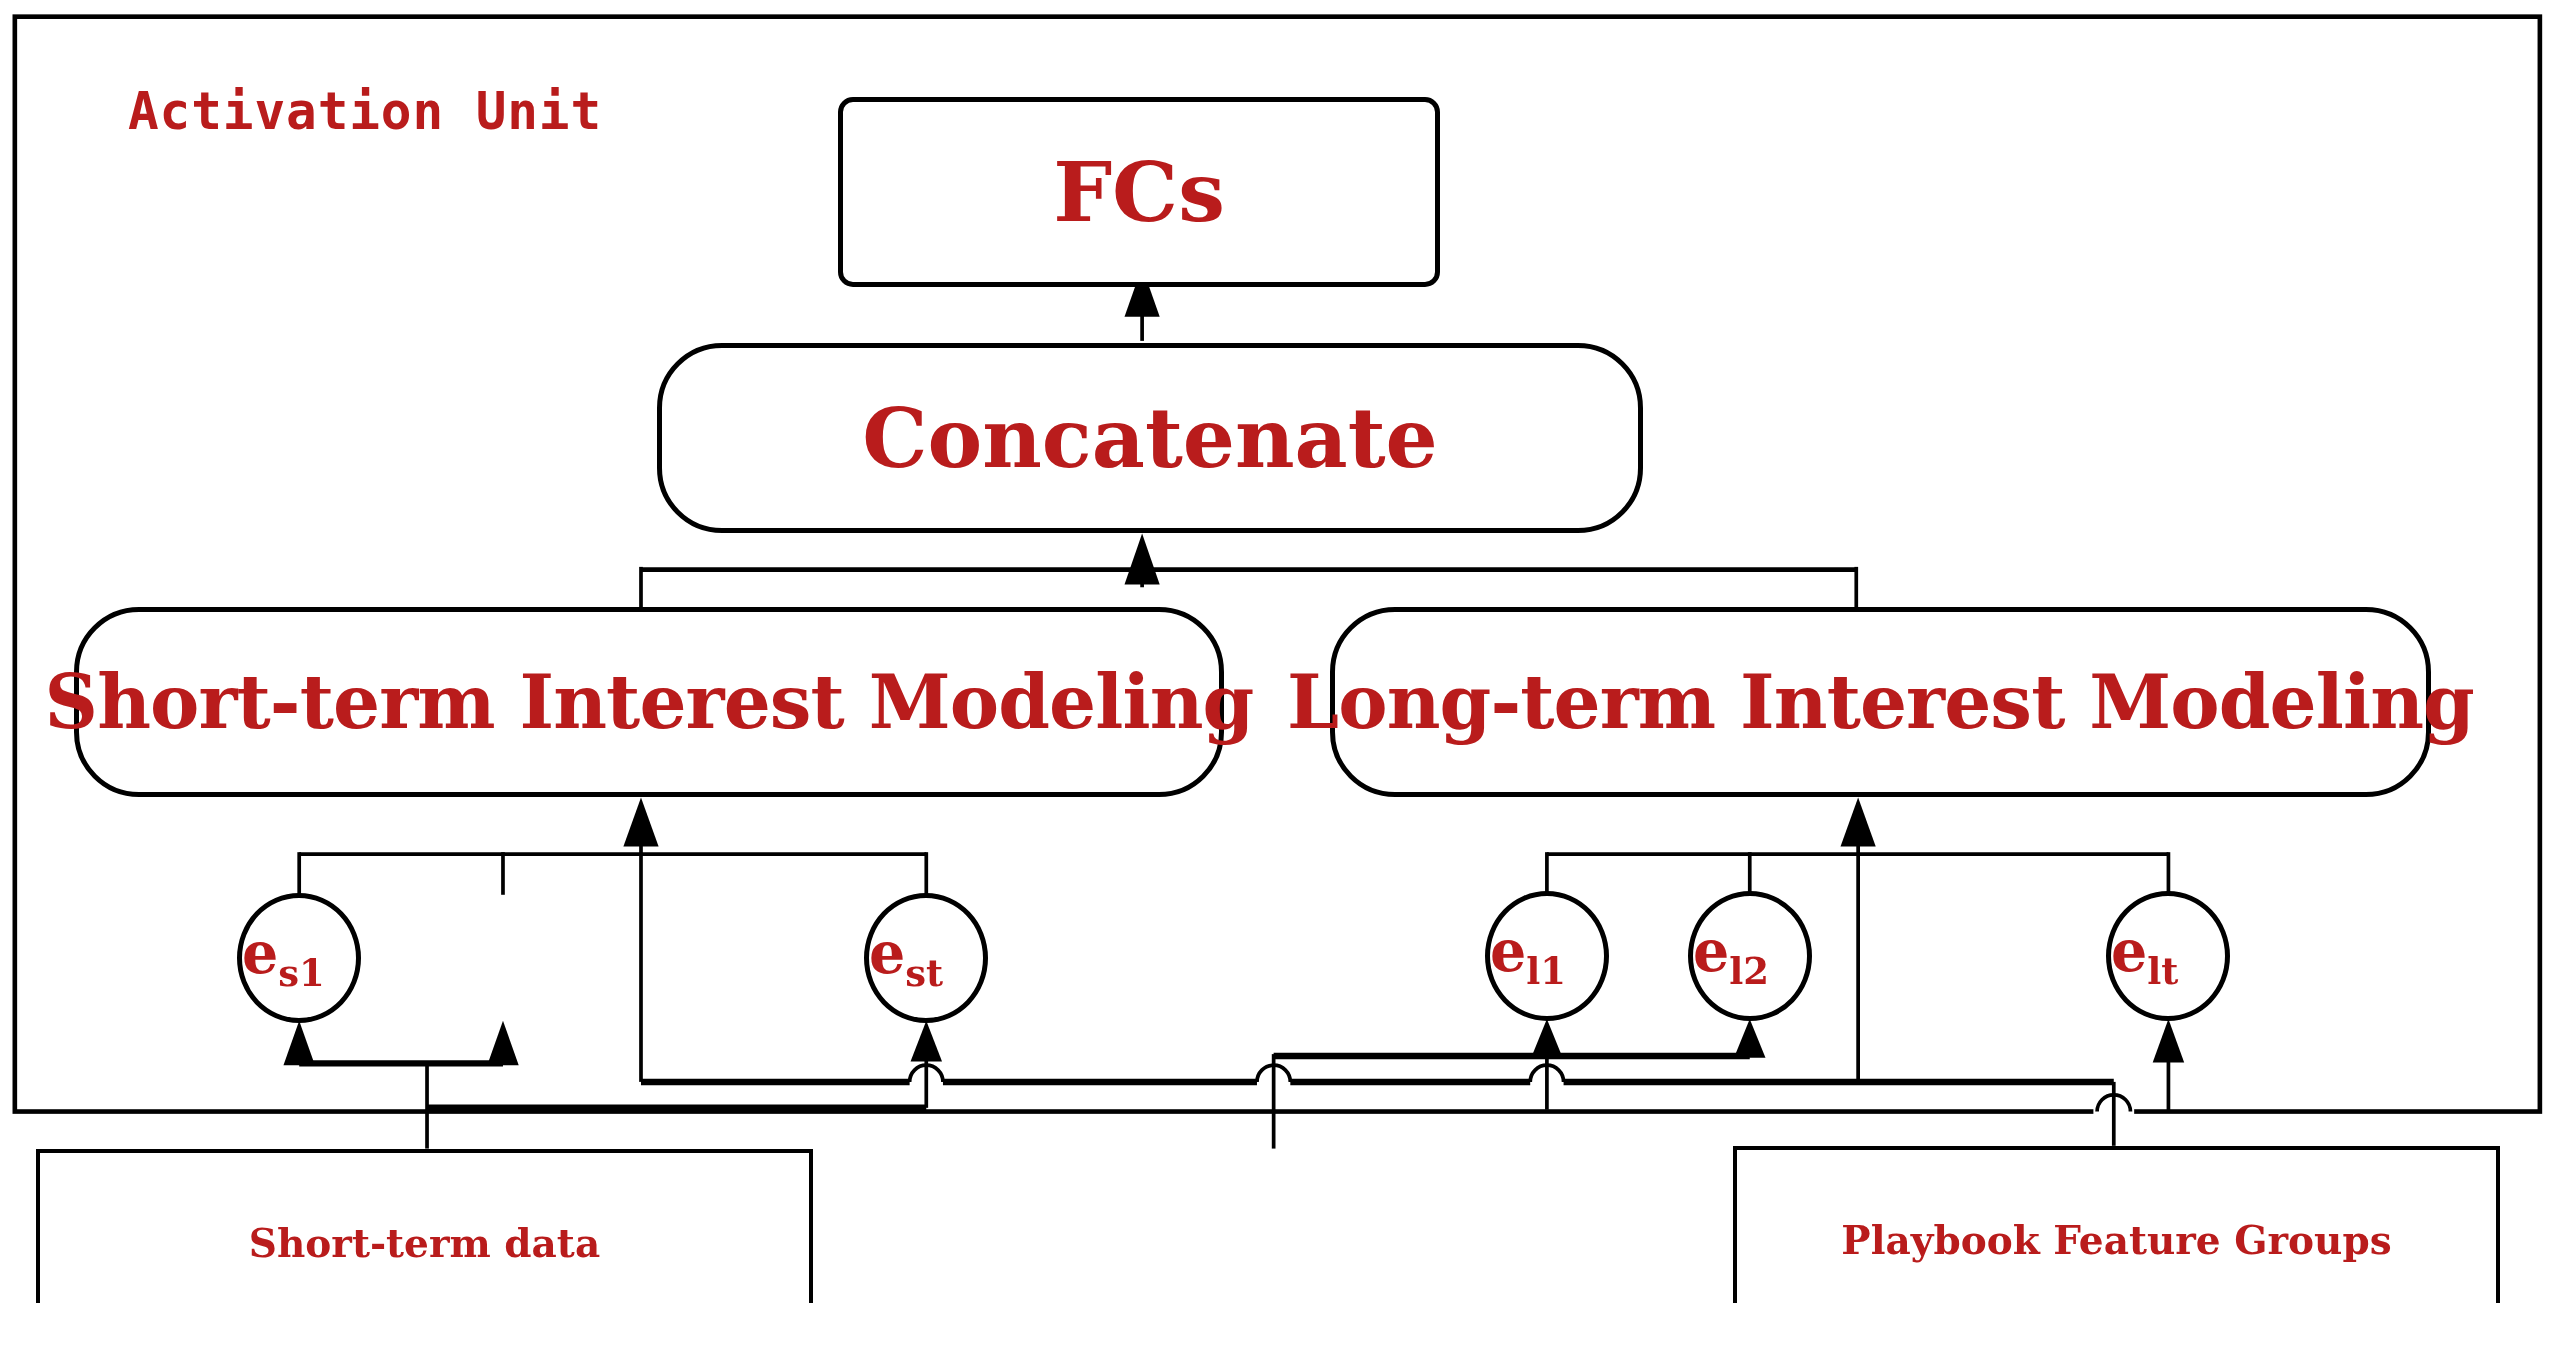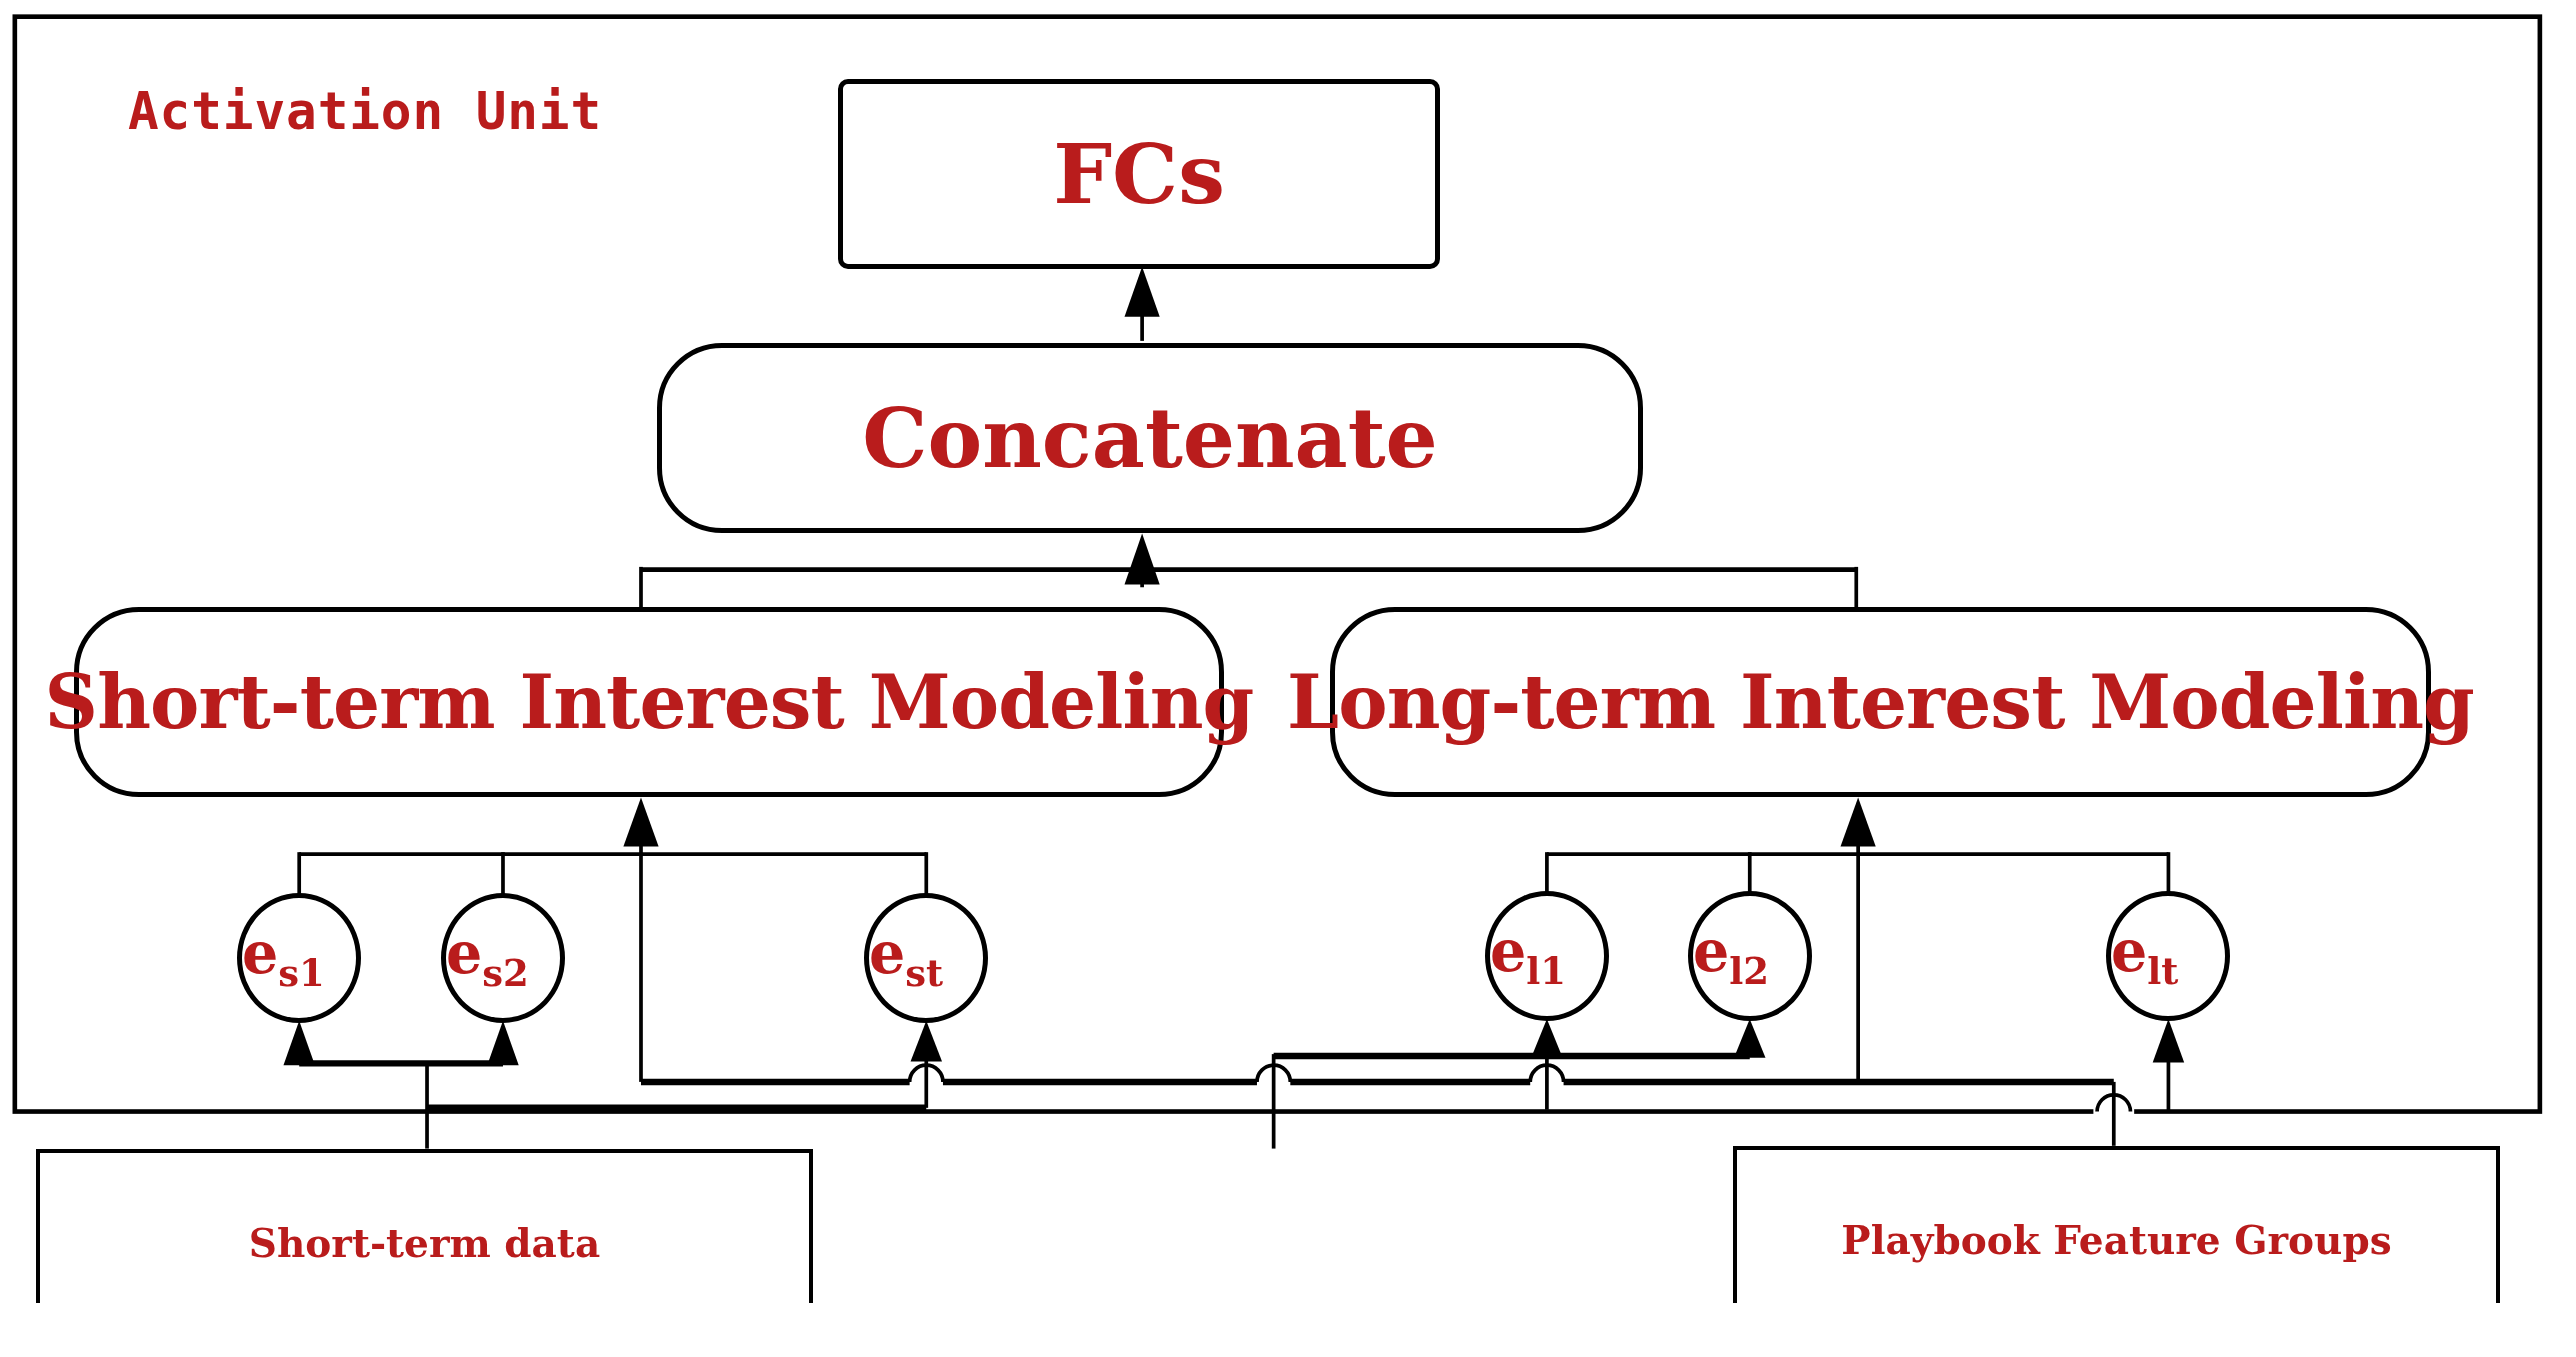--- a/index.html
+++ b/index.html
@@ -15,21 +15,21 @@
   .node{
     position:absolute;z-index:2;
     background:#ffffff;
     border:5.6px solid #000;
     box-sizing:border-box;
     display:flex;align-items:center;justify-content:center;
     font-weight:bold;
     white-space:nowrap;
   }
   .pill{border-radius:65px;}
-  .pill-sm{border-radius:10px;}
+  .pill-sm{border-radius:15px;margin-top:18px;}
   .rect{border-width:4.6px;border-radius:0;}
   .node-label{font-weight:bold;}
   .fcs-label{font-size:83px;}
   .concat-label{font-size:82px;}
   .modeling-label{font-size:74px;letter-spacing:-0.9px;}
   .data-label{font-size:39px;}
   .circle{
     position:absolute;z-index:2;
     width:124px;height:130px;
     border:5.6px solid #000;border-radius:50%;
@@ -146,23 +146,20 @@
     <span class="node-label concat-label">Concatenate</span>
   </div>
 
   <div class="node pill" style="left:1330px;top:607px;width:1101px;height:190px;">
     <span class="node-label modeling-label">Long-term Interest Modeling</span>
   </div>
 
   <div class="circle" style="left:237px;top:893px;">
     <span class="emb"><span>e</span><sub>s1</sub></span>
   </div>
-  <div class="circle" style="left:441px;top:893px;">
-    <span class="emb"><span>e</span><sub>s2</sub></span>
-  </div>
   <div class="circle" style="left:864px;top:893px;">
     <span class="emb"><span>e</span><sub>st</sub></span>
   </div>
   <div class="circle" style="left:1485px;top:891px;">
     <span class="emb"><span>e</span><sub>l1</sub></span>
   </div>
   <div class="circle" style="left:1688px;top:891px;">
     <span class="emb"><span>e</span><sub>l2</sub></span>
   </div>
   <div class="circle" style="left:2106px;top:891px;">

